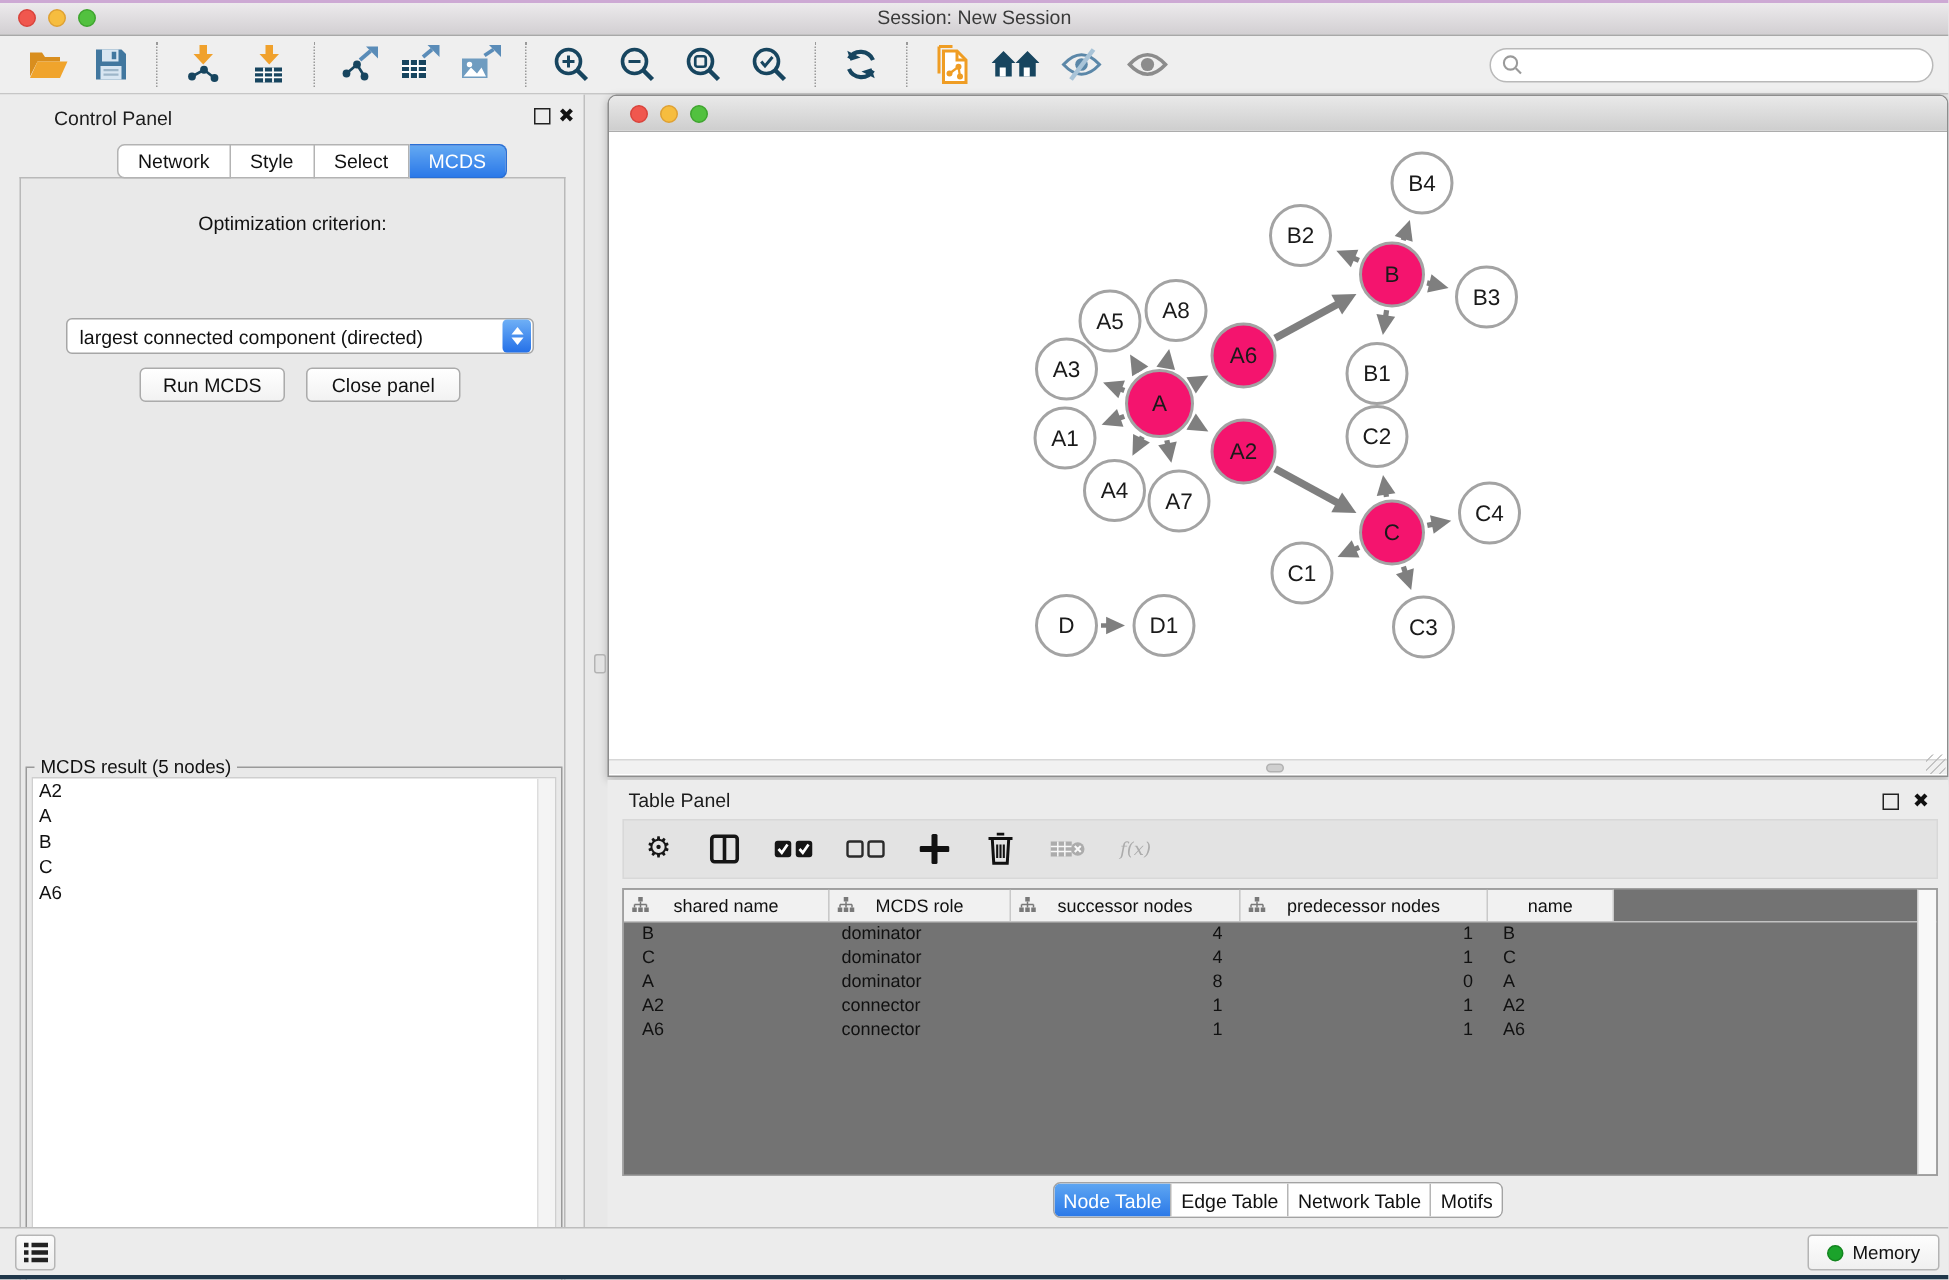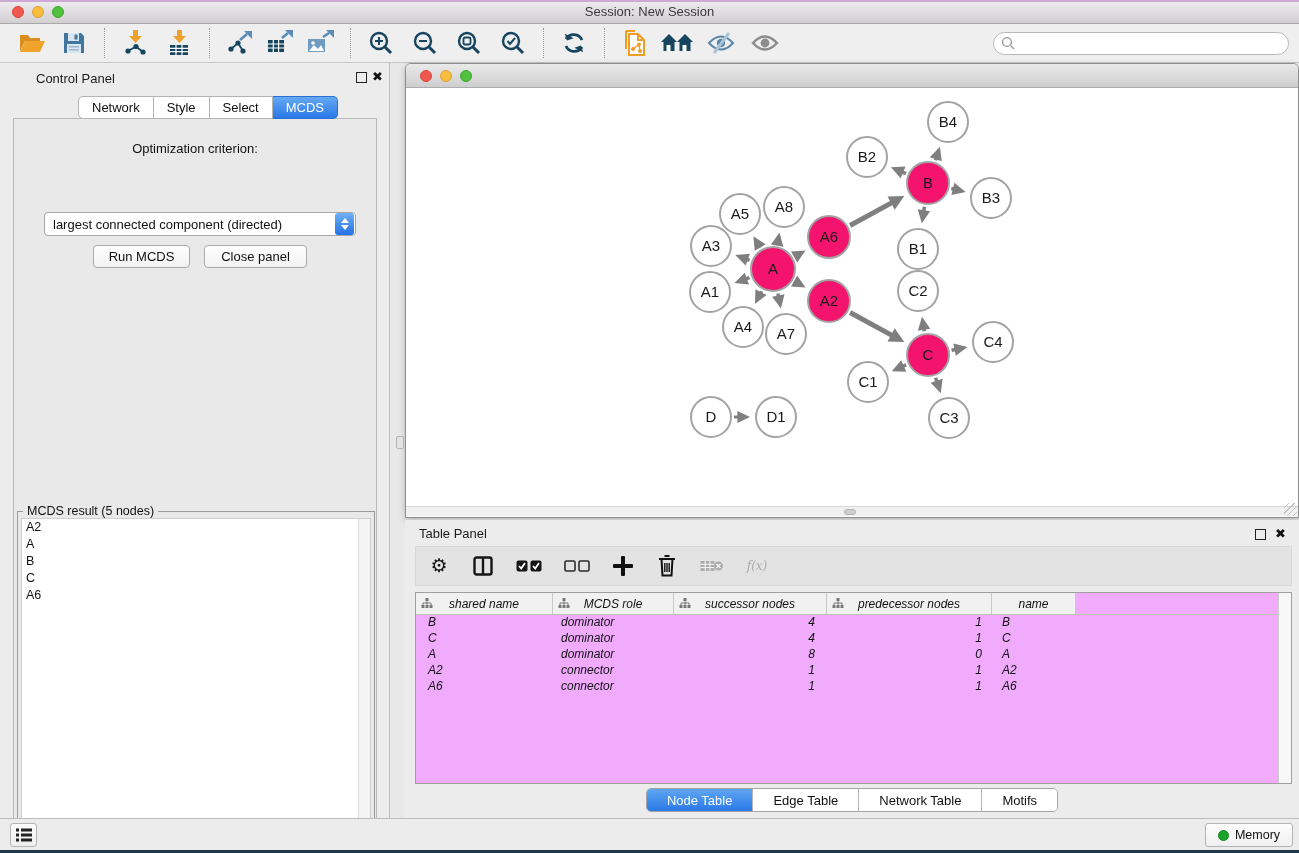--- a/index.html
+++ b/index.html
@@ -91,36 +91,36 @@
   .tp-header { position:relative; height:26px; }
   .tp-header .ph-title { position:absolute; left:14px; top:6px; font-size:13px; color:#1c1c1c; }
   .tp-float { right:33px; } .tp-close { right:13px; }
   .tp-toolbar { position:absolute; left:10px; top:26px; width:877px; height:40px;
     background:#e3e3e3; border:1px solid #d8d8d8; display:flex; align-items:center; padding-left:12px; gap:22px; }
   .tpt-btn { display:flex; align-items:center; justify-content:center; min-width:22px; height:26px; }
   .gear-glyph { font-size:19px; color:#161616; line-height:22px; }
   .fx-glyph { font-family:"DejaVu Serif", serif; font-style:italic; font-size:12px; color:#9a9a9a; }
   .disabled { opacity:.75; }
   .data-table { position:absolute; left:10px; top:72px; width:877px; height:192px;
-    background:#f0abfc; border:1px solid #9f9f9f; overflow:hidden;font-style:italic; }
+    background:#737373; border:1px solid #9f9f9f; overflow:hidden; }
   .dt-header { display:flex; height:22px; border-bottom:1px solid #c2c2c2; }
   .hcell { position:relative; background:#f1f1f1; border-right:1px solid #c9c9c9;
     font-size:12px; color:#111; display:flex; align-items:center; justify-content:center; }
   .hcell .tree-ico { position:absolute; left:5px; top:5px; }
   .dt-row { display:flex; height:16px; font-size:12px; color:#111; }
   .cell { white-space:nowrap; overflow:hidden; }
   .c0 { width:137px; padding-left:12px; }
   .c1 { width:121px; padding-left:8px; }
   .c2 { width:153px; text-align:right; padding-right:12px; }
   .c3 { width:165px; text-align:right; padding-right:10px; }
   .c4 { width:84px;  padding-left:10px; }
   .dt-vscroll { position:absolute; right:0; top:0; bottom:0; width:13px; background:#f8f8f8; border-left:1px solid #ccc; }
   .bottom-tabs { position:absolute; left:0; width:100%; top:268px; display:flex; justify-content:center; }
   .seg-group { display:flex; border:1px solid #a3a3a3; border-radius:5px; overflow:hidden; background:#fff; }
-  .seg { height:22px; display:flex; align-items:center; padding:0 20px; font-size:13px; color:#111;
+  .seg { height:22px; display:flex; align-items:center; padding:0 6px; font-size:13px; color:#111;
     background:#fff; border-left:1px solid #b5b5b5; }
   .seg:first-child { border-left:none; }
   .seg.active { background:linear-gradient(#5ea6f2,#2b79e8); color:#fff; }
   
   .statusbar { position:absolute; left:0; top:818px; width:1299px; height:32px;
     background:#ececec; border-top:1px solid #bdbdbd; }
   .sb-listbtn { position:absolute; left:10px; top:4px; width:27px; height:24px;
     background:linear-gradient(#fbfbfb,#eee); border:1px solid #b5b5b5; border-radius:3px;
     display:flex; align-items:center; justify-content:center; }
   .memory-btn { position:absolute; right:6px; top:4px; width:88px; height:24px;

